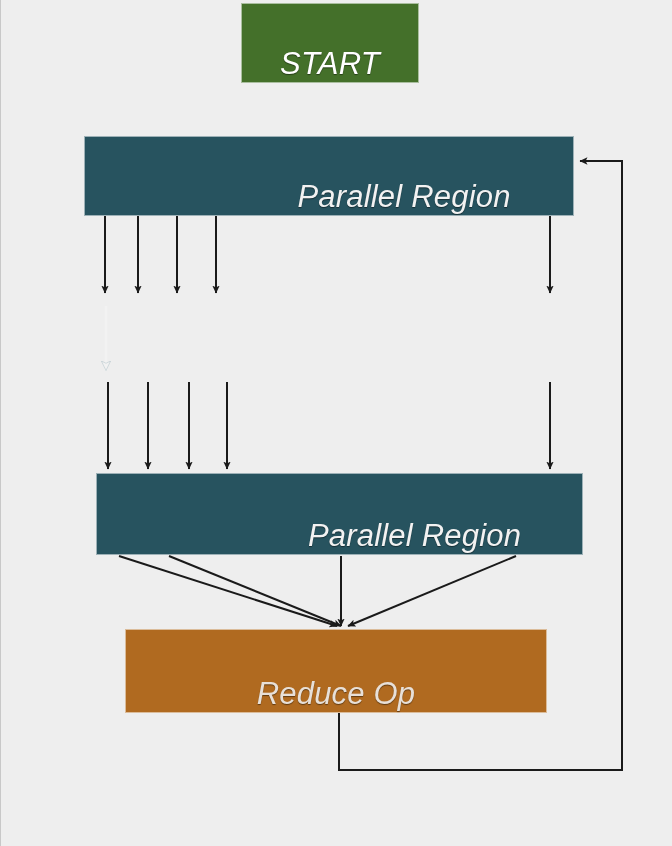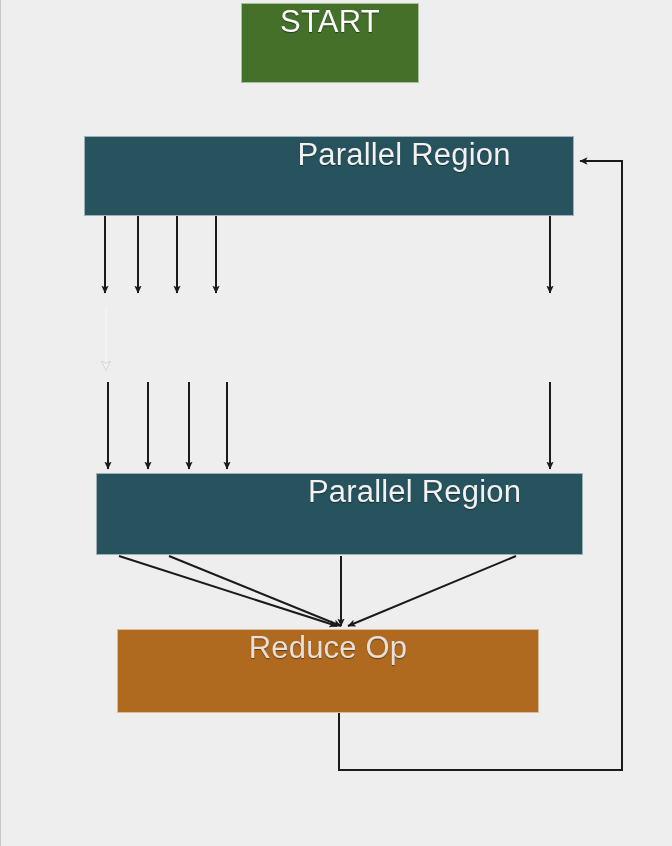--- a/index.html
+++ b/index.html
@@ -20,23 +20,24 @@
   #svg-layer {
     position: absolute;
     left: 0; top: 0;
     width: 672px;
     height: 846px;
   }
   .node {
     position: absolute;
     box-sizing: border-box;
     display: flex;
-    align-items: flex-start;
+    align-items: flex-end;
     justify-content: center;
     border: 1px solid rgba(255,255,255,0.55);
+    font-style: italic;
   }
   .node-label {
     position: relative;
     z-index: 3;
     font-size: 31px;
     letter-spacing: 0.2px;
     white-space: nowrap;
     text-shadow: 0 1px 1px rgba(0,0,0,0.45);
   }
   #node-start {
@@ -67,21 +68,21 @@
     left: 95px; top: 473px;
     width: 487px; height: 82px;
     background: #27535f;
   }
   #node-parallel-2 .node-label {
     color: #f2f2f2;
     margin-left: 150px;
   }
 
   #node-reduce {
-    left: 116px; top: 629px;
+    left: 124px; top: 629px;
     width: 422px; height: 84px;
     background: #b06a20;
   }
   #node-reduce .node-label { color: #e8e0d8; }
 </style>
 </head>
 <body>
 
 <div id="canvas">
 

